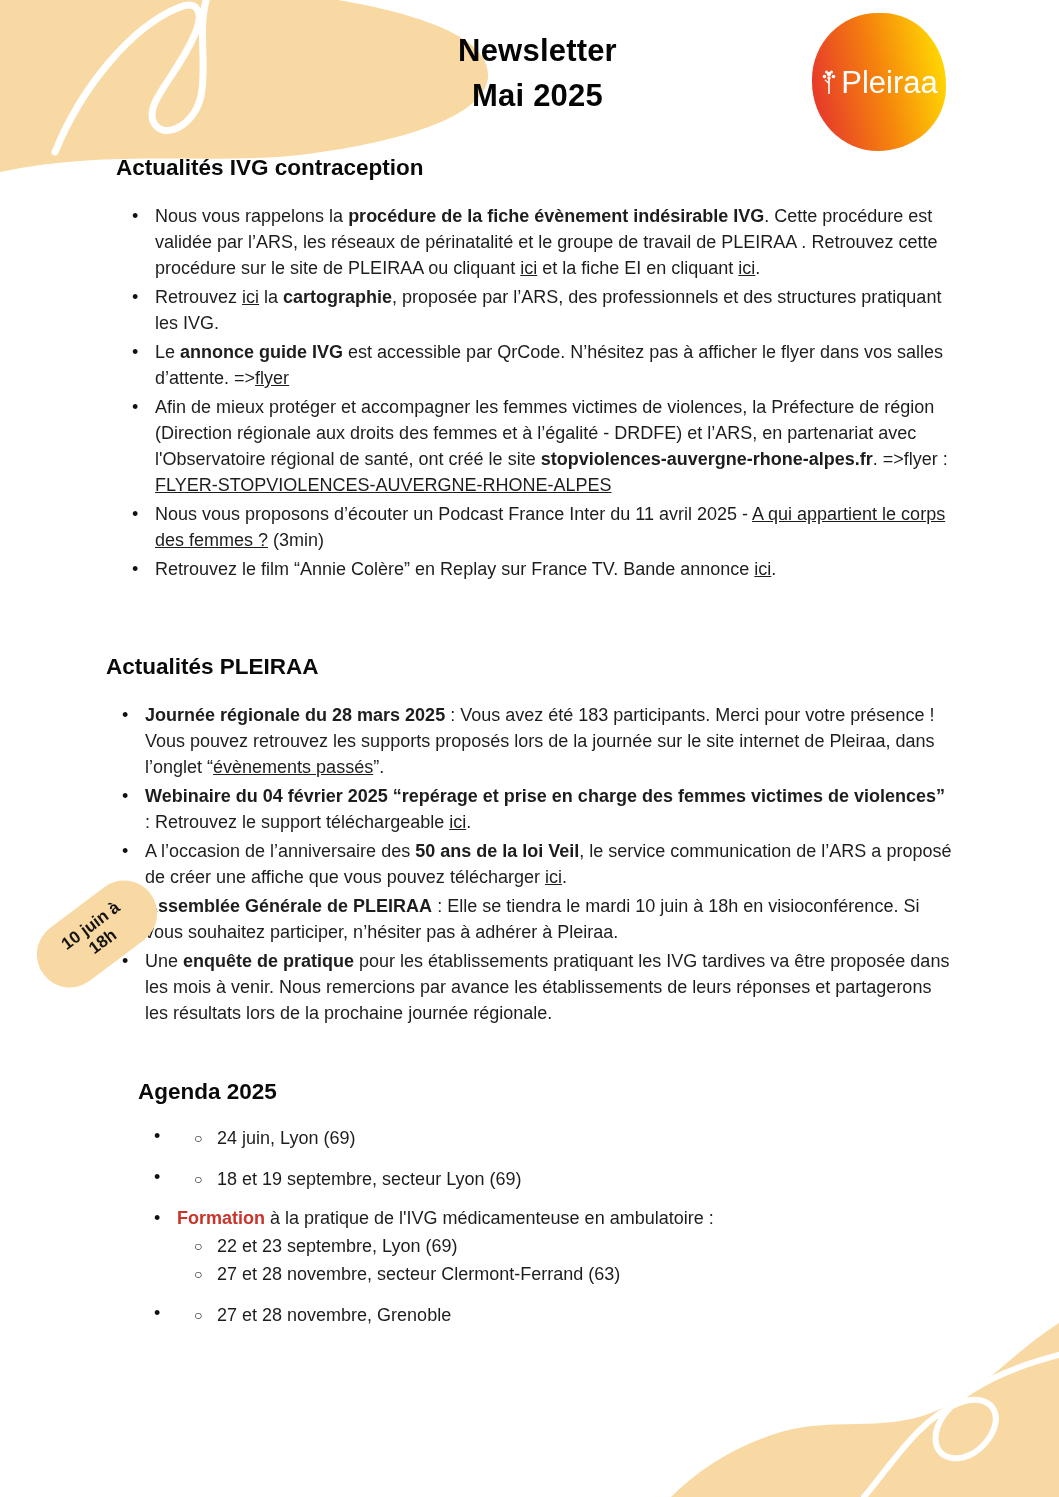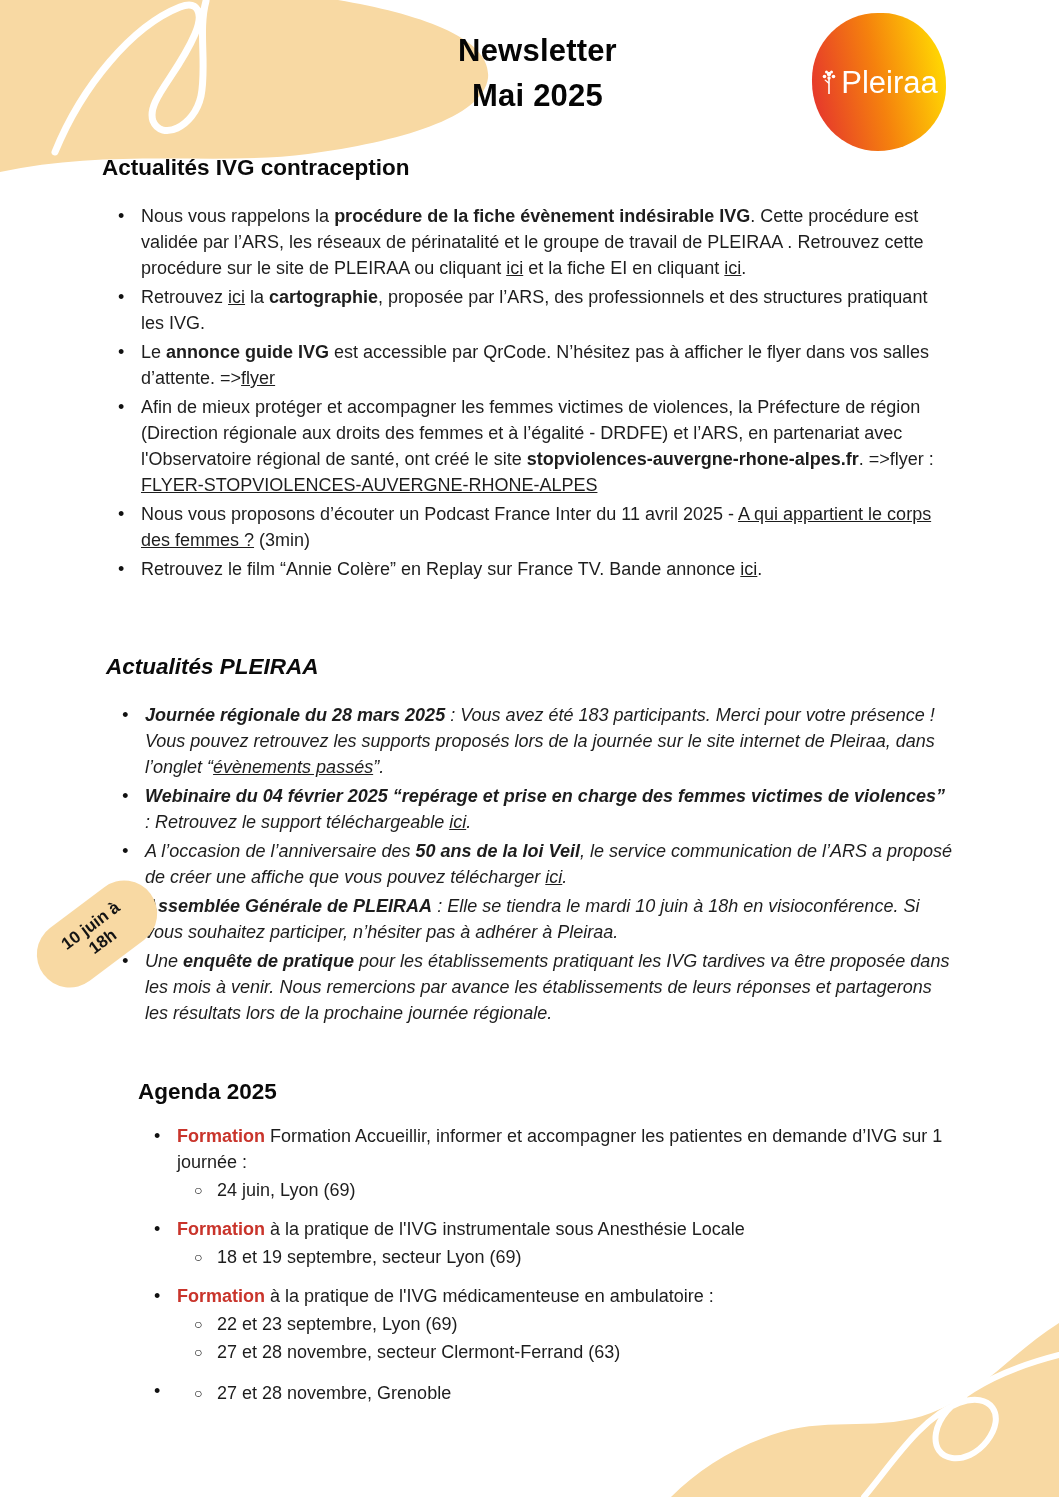--- a/index.html
+++ b/index.html
@@ -16,23 +16,23 @@
     font-size:31px;font-weight:700;color:#050505;line-height:45px;letter-spacing:.2px;
   }
   .logo{
     position:absolute;left:812px;top:13px;width:134px;height:138px;
     border-radius:50% 48% 52% 50% / 49% 53% 47% 51%;
     background:linear-gradient(78deg,#e63a2b 8%,#f5820d 50%,#ffd303 90%);
     display:flex;align-items:center;justify-content:center;gap:3px;
   }
   .logo-text{font-family:Liberation Sans, sans-serif;color:#ffffff;font-size:31px;line-height:1;}
 
-  .section{position:absolute;left:102px;width:848px;}
+  .section{position:absolute;left:116px;width:848px;}
   #sec1{top:153px;}
-  #sec2{top:652px;left:106px;font-style:italic;}
+  #sec2{top:652px;left:106px;}
   #sec3{top:1077px;left:106px;margin-left:32px;}
   .sec-heading{font-size:22.5px;font-weight:700;color:#0a0a0a;line-height:30px;margin:0 0 20px 0;}
   #sec3 .sec-heading{margin-bottom:16px;}
 
   .bullets{margin:0;padding:0;list-style:none;}
   .li{display:flex;margin:0 0 3px 0;}
   .mk{flex:0 0 39px;padding-left:16px;box-sizing:border-box;font-size:18px;line-height:26px;color:#111;}
   .tx{flex:1;font-size:18px;line-height:26px;color:#1d1d1d;}
   .b{font-weight:700;}
   .u{text-decoration:underline;}
@@ -143,36 +143,34 @@
   </div>
 
   <div class="section" id="sec3">
     <h2 class="sec-heading">Agenda 2025</h2>
     <ul class="bullets">
 
       <li class="item">
         <div class="li">
           <span class="mk">•</span>
           <div class="tx">
-            <div><span class="red">Formation</span><span>  Formation Accueillir, informer et accompagner les patientes en demande d’IVG sur 1 journée  :</span></div>
             <ul class="subs">
               <li class="sub">
                 <span class="mk2">○</span>
                 <div>24 juin, Lyon (69)</div>
               </li>
             </ul>
           </div>
         </div>
       </li>
 
       <li class="item">
         <div class="li">
           <span class="mk">•</span>
           <div class="tx">
-            <div><span class="red">Formation</span><span>  à la pratique de l'IVG instrumentale sous Anesthésie Locale</span></div>
             <ul class="subs">
               <li class="sub">
                 <span class="mk2">○</span>
                 <div>18 et 19 septembre, secteur Lyon (69)</div>
               </li>
             </ul>
           </div>
         </div>
       </li>
 

